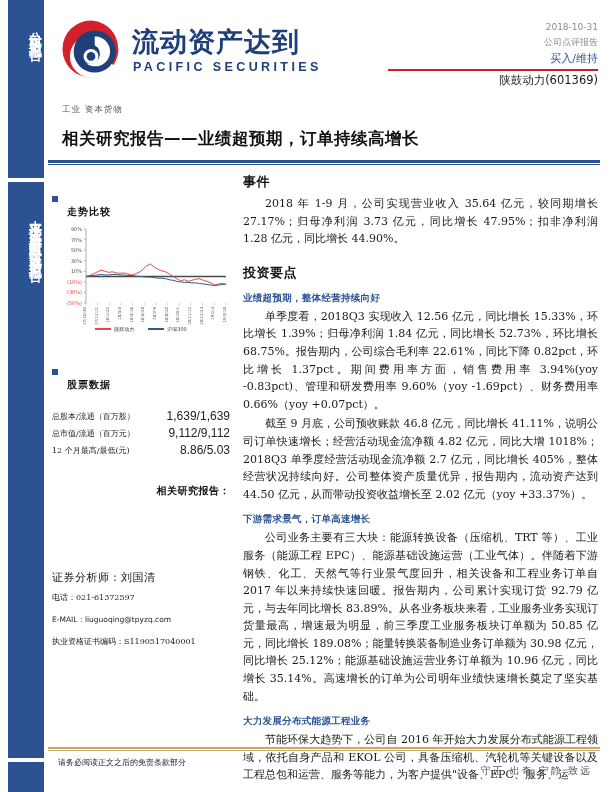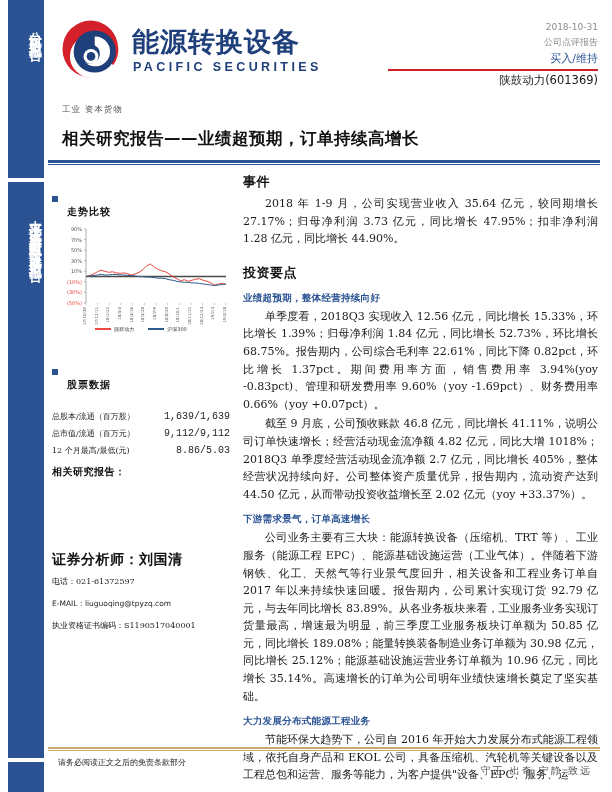--- a/index.html
+++ b/index.html
@@ -203,40 +203,41 @@
     display: flex;
     justify-content: space-between;
     align-items: flex-end;
     font-family: "DejaVu Serif", serif;
     font-size: 8px;
     color: #222222;
     line-height: 17px;
   }
   .data-label { white-space: nowrap; }
   .data-value {
-    font-family: Liberation Mono, monospace;
-    font-size: 10px;
+    font-family: Liberation Sans, sans-serif;
+    font-size: 12px;
     color: #222222;
     white-space: nowrap;
   }
 
   .related-head {
-    margin-top: 6px;
+    margin-top: 25px;
     font-family: Liberation Mono, monospace;
     font-weight: bold;
     font-size: 10px;
     color: #111111;
     letter-spacing: 0.5px;
+    text-align: right;
   }
 
   .analyst-block { margin-top: 72px; }
   .analyst-name {
     font-family: "DejaVu Serif", serif;
-    font-weight: bold;
-    font-size: 14px;
+    font-weight: normal;
+    font-size: 11px;
     color: #111111;
     letter-spacing: 0.5px;
   }
   .analyst-line {
     font-family: "DejaVu Serif", serif;
     font-size: 8px;
     color: #222222;
     line-height: 18px;
     margin-top: 4px;
   }
@@ -320,21 +321,21 @@
 
 <div class="logo-wrap">
   <svg class="logo-mark" viewBox="0 0 100 100">
     <path d="M50 4 A46 46 0 1 0 50 96 A34 34 0 1 1 50 28 Z" fill="#d4202a"></path>
     <path d="M50 4 A46 46 0 0 1 86 76 L62 60 A22 22 0 0 0 50 28 Z" fill="#d4202a"></path>
     <circle cx="56" cy="54" r="34" fill="#1f3f7a"></circle>
     <path d="M56 30 A24 24 0 1 1 41 72 A15 15 0 1 0 56 44 Z" fill="#ffffff"></path>
     <circle cx="50" cy="62" r="12" fill="#ffffff"></circle>
     <circle cx="50" cy="62" r="7" fill="#1f3f7a"></circle>
   </svg>
-  <div class="logo-cn">能源转换设备</div>
+  <div class="logo-cn">流动资产达到</div>
   <div class="logo-en">PACIFIC SECURITIES</div>
 </div>
 
 <div class="meta">
   <div class="meta-date">2018-10-31</div>
   <div class="meta-type">公司点评报告</div>
   <div class="meta-rating">买入/维持</div>
   <div class="meta-rule"></div>
   <div class="meta-stock">陕鼓动力(601369)</div>
 </div>

